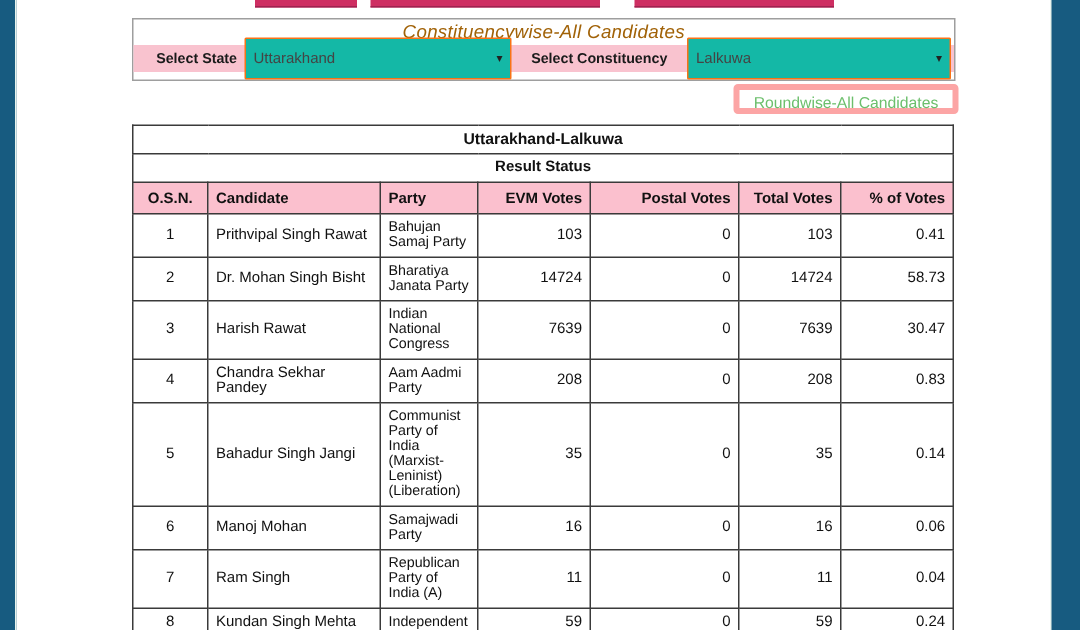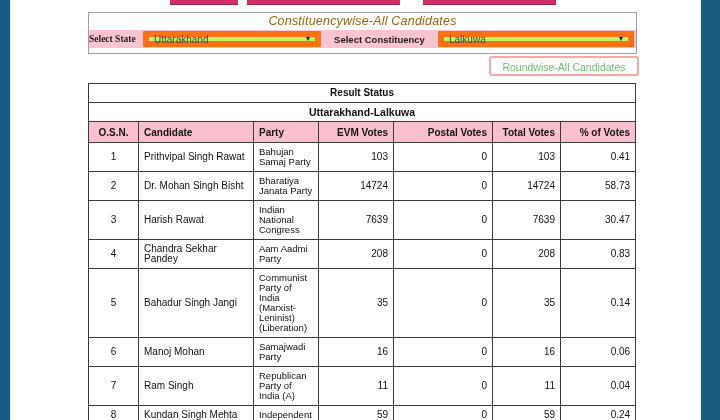--- a/index.html
+++ b/index.html
@@ -19,32 +19,32 @@
   #topbtn2 { left:247px; width:153px; }
   #topbtn3 { left:423px; width:133px; }
 
   
   .filter-box { position:absolute; left:88px; top:12px; width:549px;
                 border:1px solid #9e9e9e; background:#ffffff; padding-bottom:5px; }
   .filter-title { height:17px; line-height:17px; text-align:center; color:#a16207;
                   font-size:12.5px; letter-spacing:0.2px;font-style:italic; }
   .filter-row { height:18px; background:#f9c3cf; display:flex; align-items:center; }
   .filter-label { font-size:9.5px; font-weight:bold; color:#1a1a1a; white-space:nowrap; }
-  .lbl-state { width:54px; text-align:left; padding-right:5px;font-family:Liberation Serif, serif; }
+  .lbl-state { width:74px; text-align:right; padding-right:5px; }
   .lbl-const { width:117px; text-align:center; }
-  .fake-select { height:16px; background:#bef264; border:6px solid #f97316; border-radius:1px;
+  .fake-select { height:28px; background:#14b8a6; border:1px solid #f97316; border-radius:1px;
                  display:flex; align-items:center; justify-content:space-between;
                  font-size:10px; color:#444; padding:0 5px; cursor:default; }
   .sel-state { width:178px; }
   .sel-const { flex:1; margin-right:2px; }
   .dd-arrow { font-size:8px; color:#222; line-height:1; }
 
   
   .roundwise-btn { position:absolute; left:489px; top:56px; width:150px; height:20px;
-                   background:#ffffff; border:2px solid #fca5a5; border-radius:3px;
+                   background:#ffffff; border:4px solid #fca5a5; border-radius:3px;
                    color:#6cbf6c; font-size:10.5px; text-align:center; line-height:18px;
                    cursor:pointer; }
 
   
   .results-table { position:absolute; left:88px; top:83px; width:548px;
                    border-collapse:collapse; table-layout:fixed;
                    font-size:10px; color:#111; }
   .results-table th, .results-table td { border:1px solid #3a3a3a; vertical-align:middle; }
   .tbl-title  { background:#fbc0ce; font-weight:bold; font-size:10.5px; text-align:center;
                 height:19px; padding:3px 4px; }
@@ -92,24 +92,24 @@
         <col style="width: 50px;">
         <col style="width: 115px;">
         <col style="width: 65px;">
         <col style="width: 75px;">
         <col style="width: 99px;">
         <col style="width: 68px;">
         <col style="width: 75px;">
       </colgroup>
     <thead>
       <tr>
-        <td class="tbl-status" colspan="7">Result Status</td>
+        <td class="tbl-title" colspan="7">Uttarakhand-Lalkuwa</td>
       </tr>
       <tr>
-        <td class="tbl-title" colspan="7">Uttarakhand-Lalkuwa</td>
+        <td class="tbl-status" colspan="7">Result Status</td>
       </tr>
       <tr class="col-head">
           <th class="a-center">O.S.N.</th>
           <th class="a-left">Candidate</th>
           <th class="a-left">Party</th>
           <th class="a-right">EVM Votes</th>
           <th class="a-right">Postal Votes</th>
           <th class="a-right">Total Votes</th>
           <th class="a-right">% of Votes</th>
         </tr>

